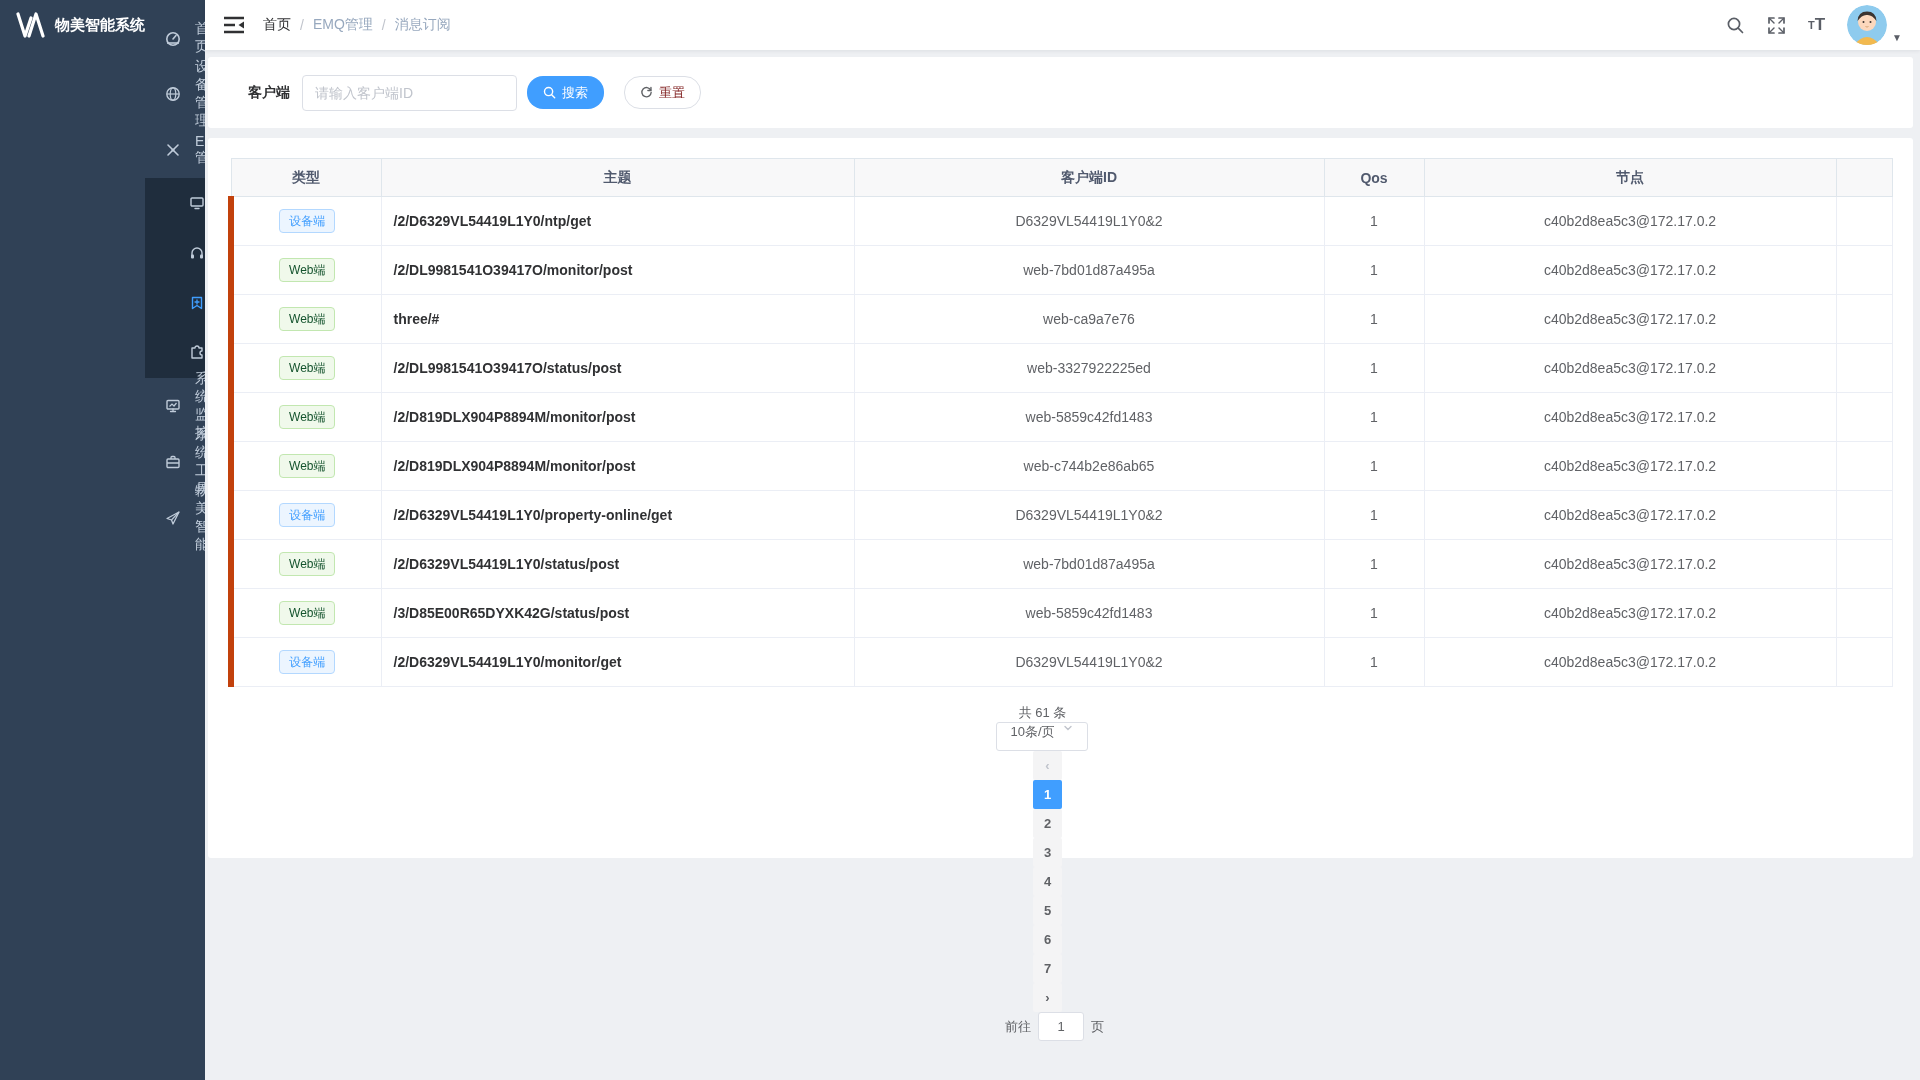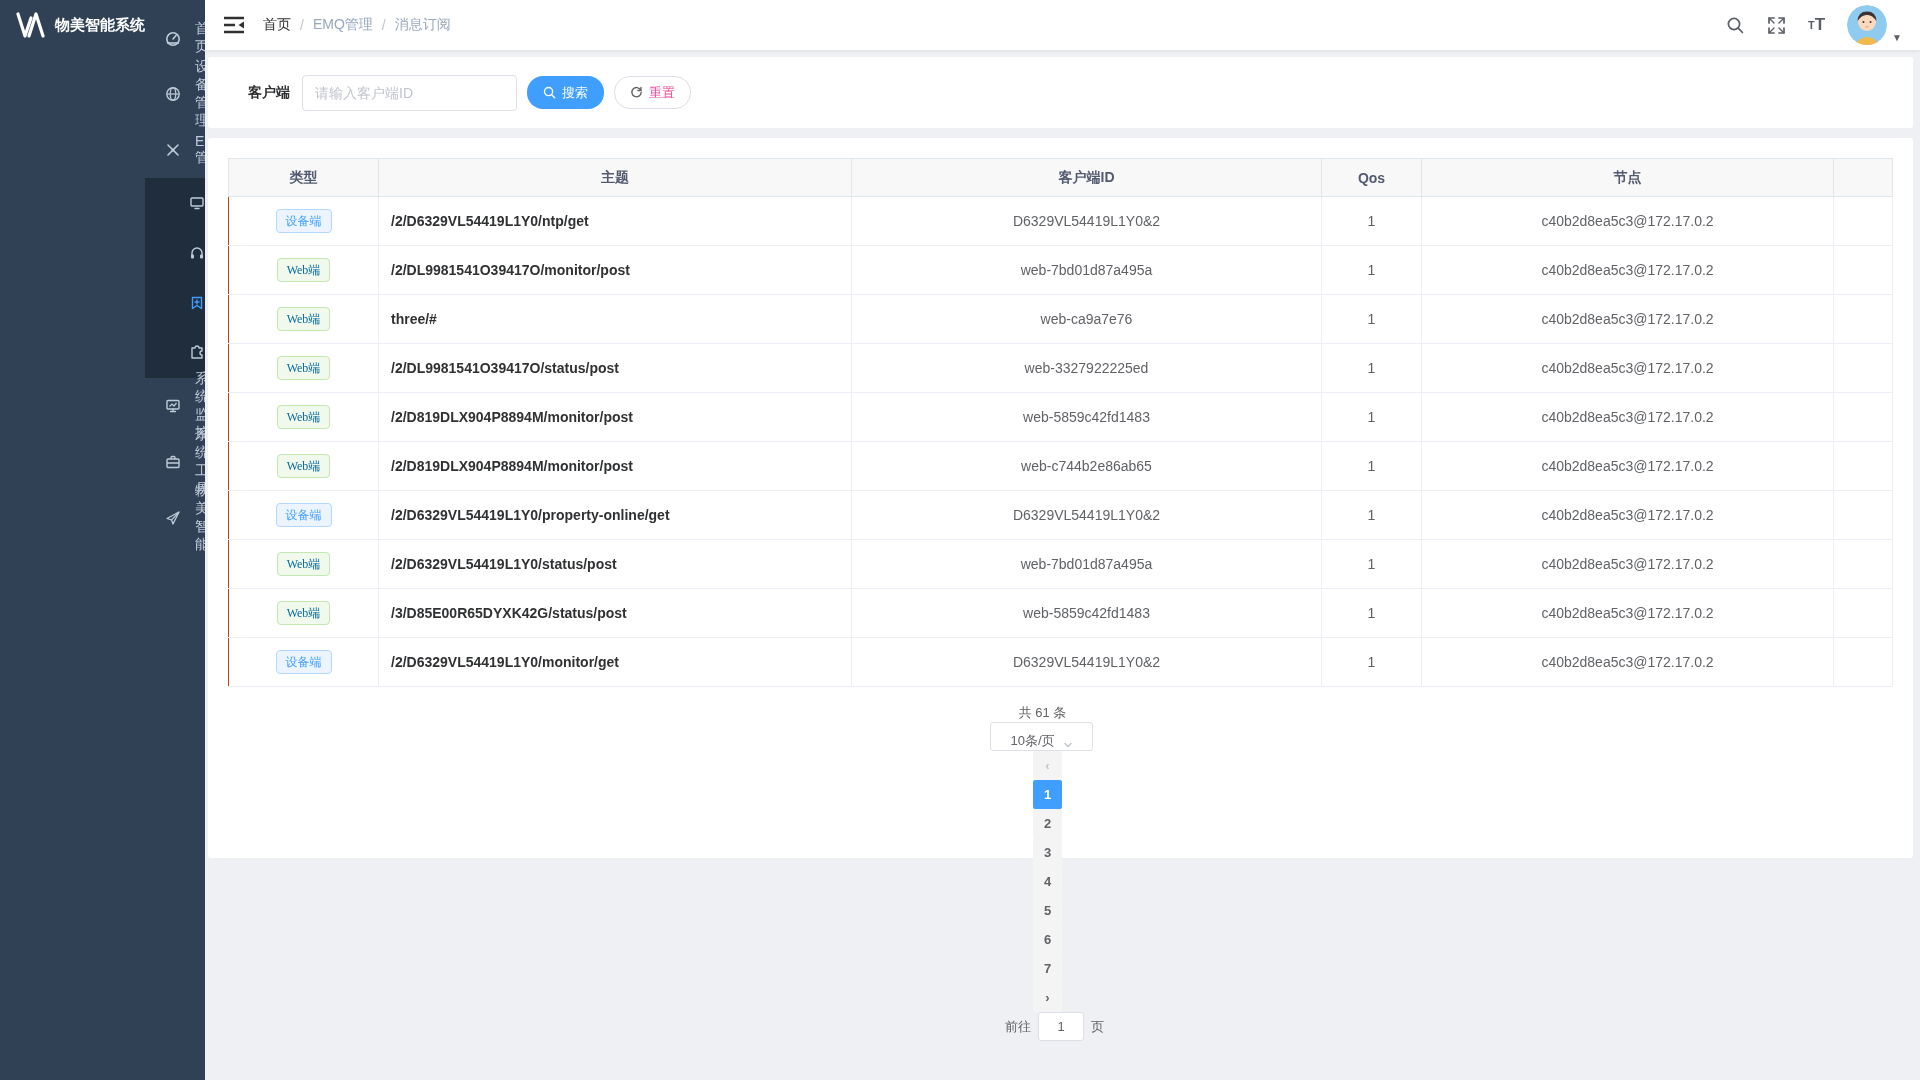--- a/index.html
+++ b/index.html
@@ -44,43 +44,43 @@
 
   
   .filter-card { background:#ffffff; border-radius:3px; height:71px; display:flex; align-items:center; padding-left:40px; }
   .filter-label { font-weight:bold; color:#303133; margin-right:12px; }
   .filter-input { width:215px; height:36px; border:1px solid #dcdfe6; border-radius:4px; padding:0 12px;
     font-size:14px; color:#606266; outline:none; font-family:inherit; }
   .filter-input::placeholder { color:#c0c4cc; }
   .btn { height:33px; border-radius:16px; font-size:13px; display:inline-flex; align-items:center; gap:6px;
     padding:0 15px; cursor:pointer; border:1px solid transparent; font-family:inherit; }
   .btn-primary { background:#409eff; color:#ffffff; margin-left:10px; }
-  .btn-plain { background:#ffffff; color:#ec4899; border-color:#dcdfe6; margin-left:10px; }
+  .btn-plain { background:#ffffff; color:#7f1d1d; border-color:#dcdfe6; margin-left:20px; }
 
   
   .table-card { background:#ffffff; border-radius:3px; margin-top:10px; height:720px; padding:20px 20px 0 20px; }
   table { width:100%; border-collapse:collapse; table-layout:fixed; }
   col.c-type { width:150px; } col.c-topic { width:473px; } col.c-client { width:470px; }
   col.c-qos { width:100px; } col.c-node { width:412px; } col.c-fill { width:auto; }
   th { height:38px; background:#f8f8f9; color:#515a6e; font-weight:bold; font-size:14px; text-align:center;
     border:1px solid #dfe6ec; border-left:none; }
   th:first-child { border-left:1px solid #dfe6ec; }
   td { height:49px; font-size:14px; color:#606266; text-align:center; border:1px solid #ebeef5; border-left:none;
     background:#ffffff; overflow:hidden; white-space:nowrap; }
-  td:first-child { border-left:1px solid #c2410c; }
+  td:first-child { border-left:6px solid #c2410c; }
   td.topic { text-align:left; padding-left:12px; font-weight:bold; color:#303133; }
   .badge { display:inline-block; height:24px; line-height:22px; padding:0 9px; font-size:12px; border-radius:4px; border:1px solid; }
   .badge-device { color:#409eff; background:#ecf5ff; border-color:#b3d8ff; }
-  .badge-web { color:#0369a1; background:#f0f9eb; border-color:#c2e7b0;font-family:Liberation Serif, serif; }
+  .badge-web { color:#14532d; background:#f0f9eb; border-color:#c2e7b0; }
 
   
   .pagination { margin-top:17px; display:flex; align-items:center; justify-content:flex-end; padding-right:26px;
     font-size:13px; color:#606266; gap:0;flex-direction:column; }
   .pg-total { margin-right:10px; }
-  .pg-size { width:103px; height:29px; border:1px solid #dcdfe6; border-radius:3px; display:flex; align-items:flex-end;
+  .pg-size { width:92px; height:29px; border:1px solid #dcdfe6; border-radius:3px; display:flex; align-items:flex-start;
     justify-content:center; gap:8px; color:#606266; cursor:pointer; margin-right:12px; background:#fff; }
   .pg-size .sel-caret { color:#c0c4cc; }
   .pg-btn { min-width:29px; height:29px; margin:0 4px; background:#f4f4f5; color:#606266; border-radius:2px;
     display:inline-flex; align-items:center; justify-content:center; font-weight:bold; font-size:13px; cursor:pointer; }
   .pg-btn.active { background:#409eff; color:#ffffff; }
   .pg-arrow { font-weight:bold; }
   .pg-arrow.disabled { color:#c0c4cc; cursor:default; }
   .pg-goto { margin-left:14px; display:flex; align-items:center; gap:7px; }
   .goto-input { width:46px; height:29px; border:1px solid #dcdfe6; border-radius:3px; text-align:center;
     font-size:13px; color:#606266; outline:none; font-family:inherit; }

